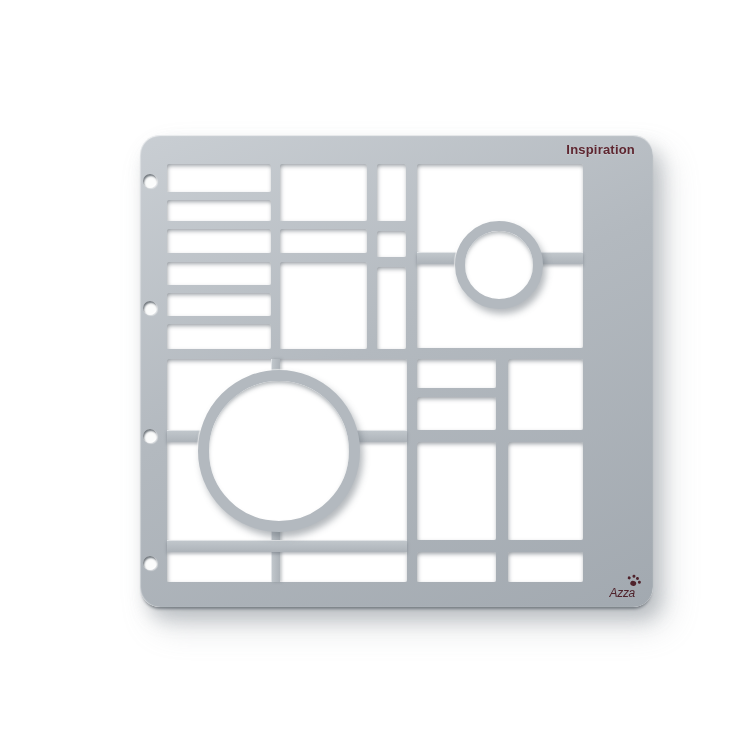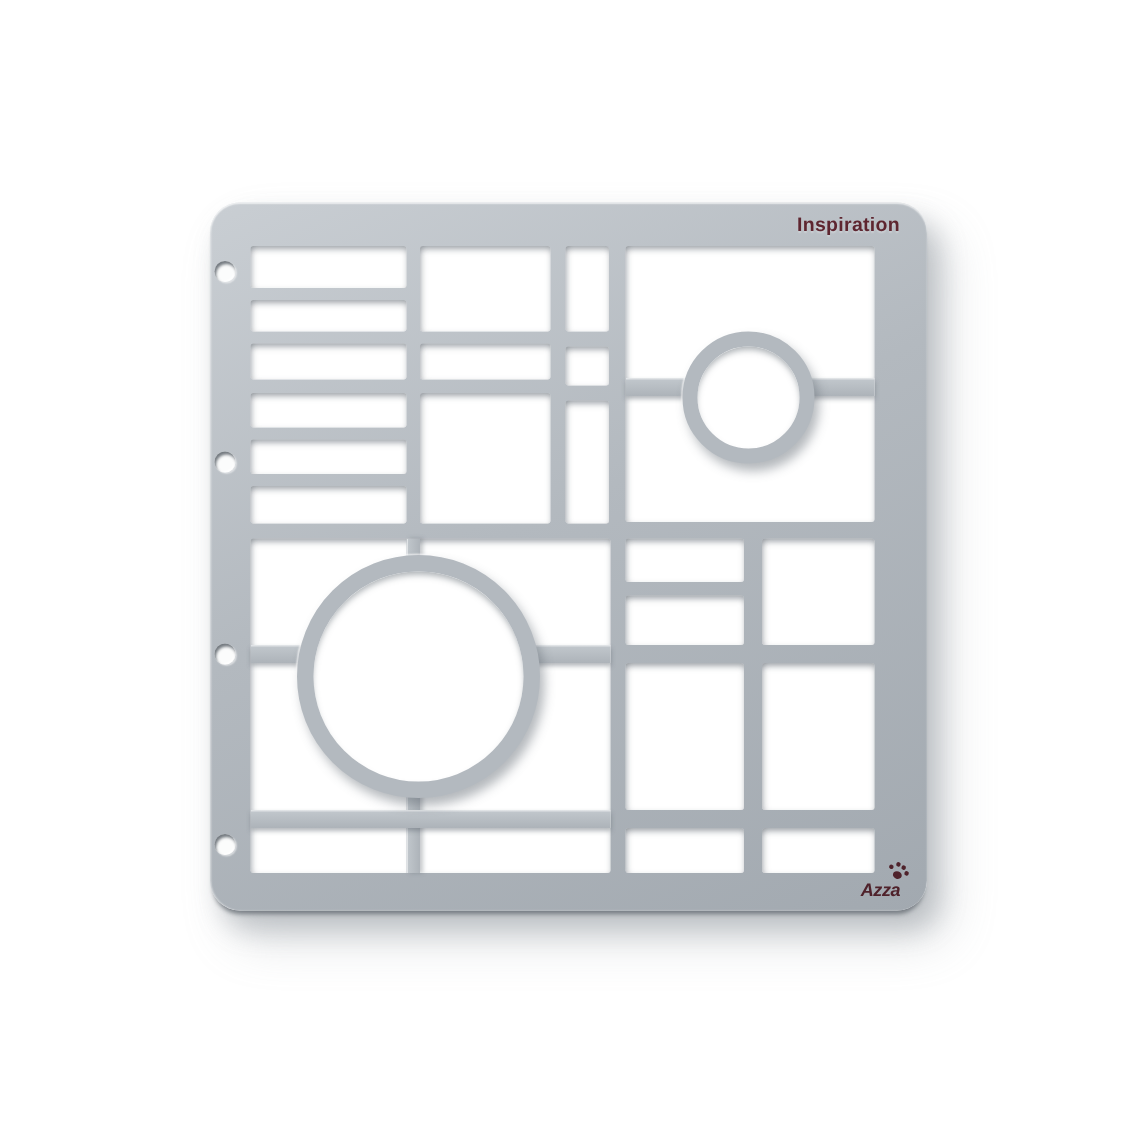--- a/index.html
+++ b/index.html
@@ -57,36 +57,36 @@
       inset -1px -1px 1px rgba(255,255,255,.7),
       1px 1px 1px rgba(255,255,255,.5);
   }
   #title{
     position:absolute;top:7px;right:18px;
     font-size:13px;font-weight:bold;letter-spacing:.2px;color:var(--title-text);
     text-shadow:0 1px 1px rgba(255,255,255,.25);
   }
   #brand{
     position:absolute;bottom:7px;right:18px;
-    font-size:12px;font-weight:bold;font-style:italic;
+    font-size:12px;font-weight:normal;font-style:italic;
     letter-spacing:-.3px;color:var(--brand-text);
   }
   #paw{position:absolute;bottom:20px;right:12px;width:14px;height:12px;transform:rotate(18deg);}
   #paw .pad{
     position:absolute;left:4px;top:6px;width:6px;height:5px;border-radius:50%;
     background:var(--brand-text);
   }
   #paw .toe{position:absolute;width:3px;height:3px;border-radius:50%;background:var(--brand-text);}
   #paw .t1{left:0;top:3px;} #paw .t2{left:4px;top:0;} #paw .t3{left:8px;top:1px;} #paw .t4{left:11px;top:4px;}
 </style>
 </head>
 <body>
 
 <div id="canvas">
-  <div id="plate" style="left: 140px; top: 135px; width: 478px; height: 472px; border-radius: 20px;">
+  <div id="plate" style="left: 140px; top: 135px; width: 478px; height: 472px; border-radius: 20px; padding-left: 35px;">
     <span id="title">Inspiration</span>
     <span id="brand">Azza</span>
     <span id="paw">
       <i class="pad"></i>
       <i class="toe t1"></i>
       <i class="toe t2"></i>
       <i class="toe t3"></i>
       <i class="toe t4"></i>
     </span>
   <div class="cutout" style="left: 27px; top: 29px; width: 104px; height: 28px;"></div>

